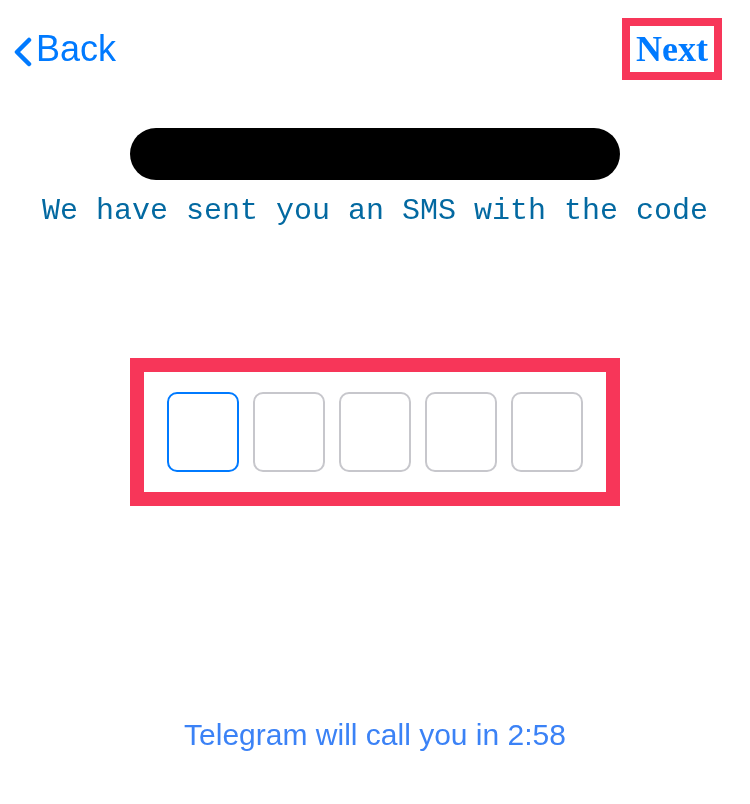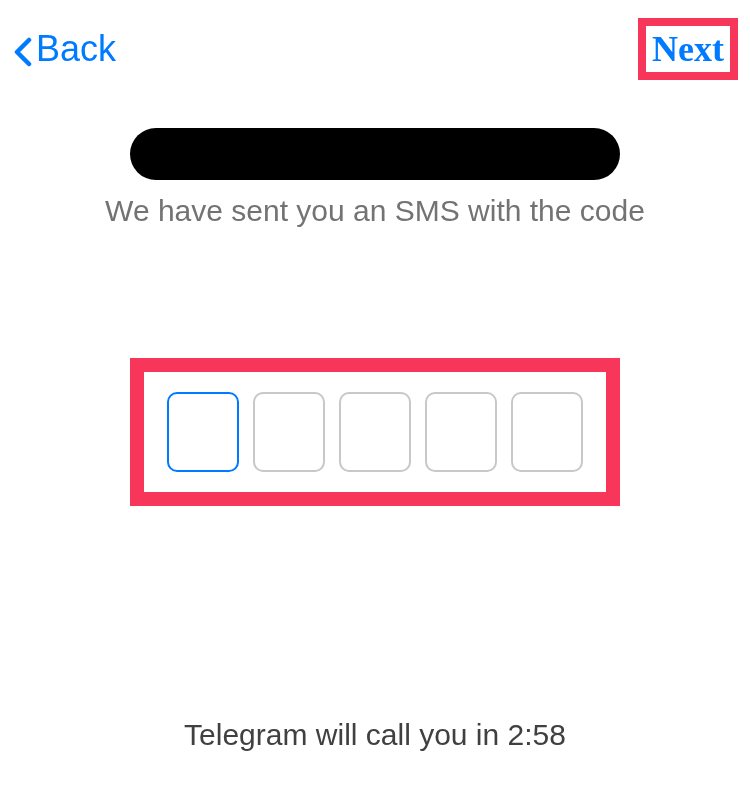--- a/index.html
+++ b/index.html
@@ -12,21 +12,21 @@
       height: 804px;
       background: #ffffff;
       font-family: -apple-system, BlinkMacSystemFont, "Helvetica Neue", Arial, sans-serif;
       position: relative;
       overflow: hidden;
     }
     .header {
       display: flex;
       justify-content: space-between;
       align-items: center;
-      padding: 18px 14px 18px 14px;
+      padding: 18px 30px 18px 14px;
     }
     .back-button {
       display: flex;
       align-items: center;
       color: #007aff;
       font-size: 36px;
       font-weight: 400;
       cursor: pointer;
       gap: 4px;
     }
@@ -54,23 +54,24 @@
     .phone-redacted {
       width: 490px;
       height: 52px;
       background: #000;
       border-radius: 26px;
       margin: 30px auto 14px auto;
     }
     .sms-message {
       text-align: center;
       font-size: 30px;
-      color: #737373;
+      color: #0369a1;
       font-weight: 400;
       margin-top: 8px;
+      font-family: Liberation Mono, monospace;
     }
     .code-input-highlight {
       border: 14px solid #f73659;
       width: 490px;
       margin: 130px auto 0 auto;
       padding: 20px 0;
       display: flex;
       justify-content: center;
       gap: 14px;
       background: #fff;
@@ -85,21 +86,21 @@
     .code-box.active {
       border-color: #007aff;
     }
     .call-message {
       position: absolute;
       bottom: 52px;
       left: 0;
       right: 0;
       text-align: center;
       font-size: 30px;
-      color: #404040;
+      color: #3b82f6;
       font-weight: 400;
     }
   </style>
 </head>
 <body>
 
 <div class="header">
   <div class="back-button">
     <span class="chevron">
       <svg viewBox="0 0 12 20" fill="none" stroke="#007aff" stroke-width="3" stroke-linecap="round" stroke-linejoin="round">

